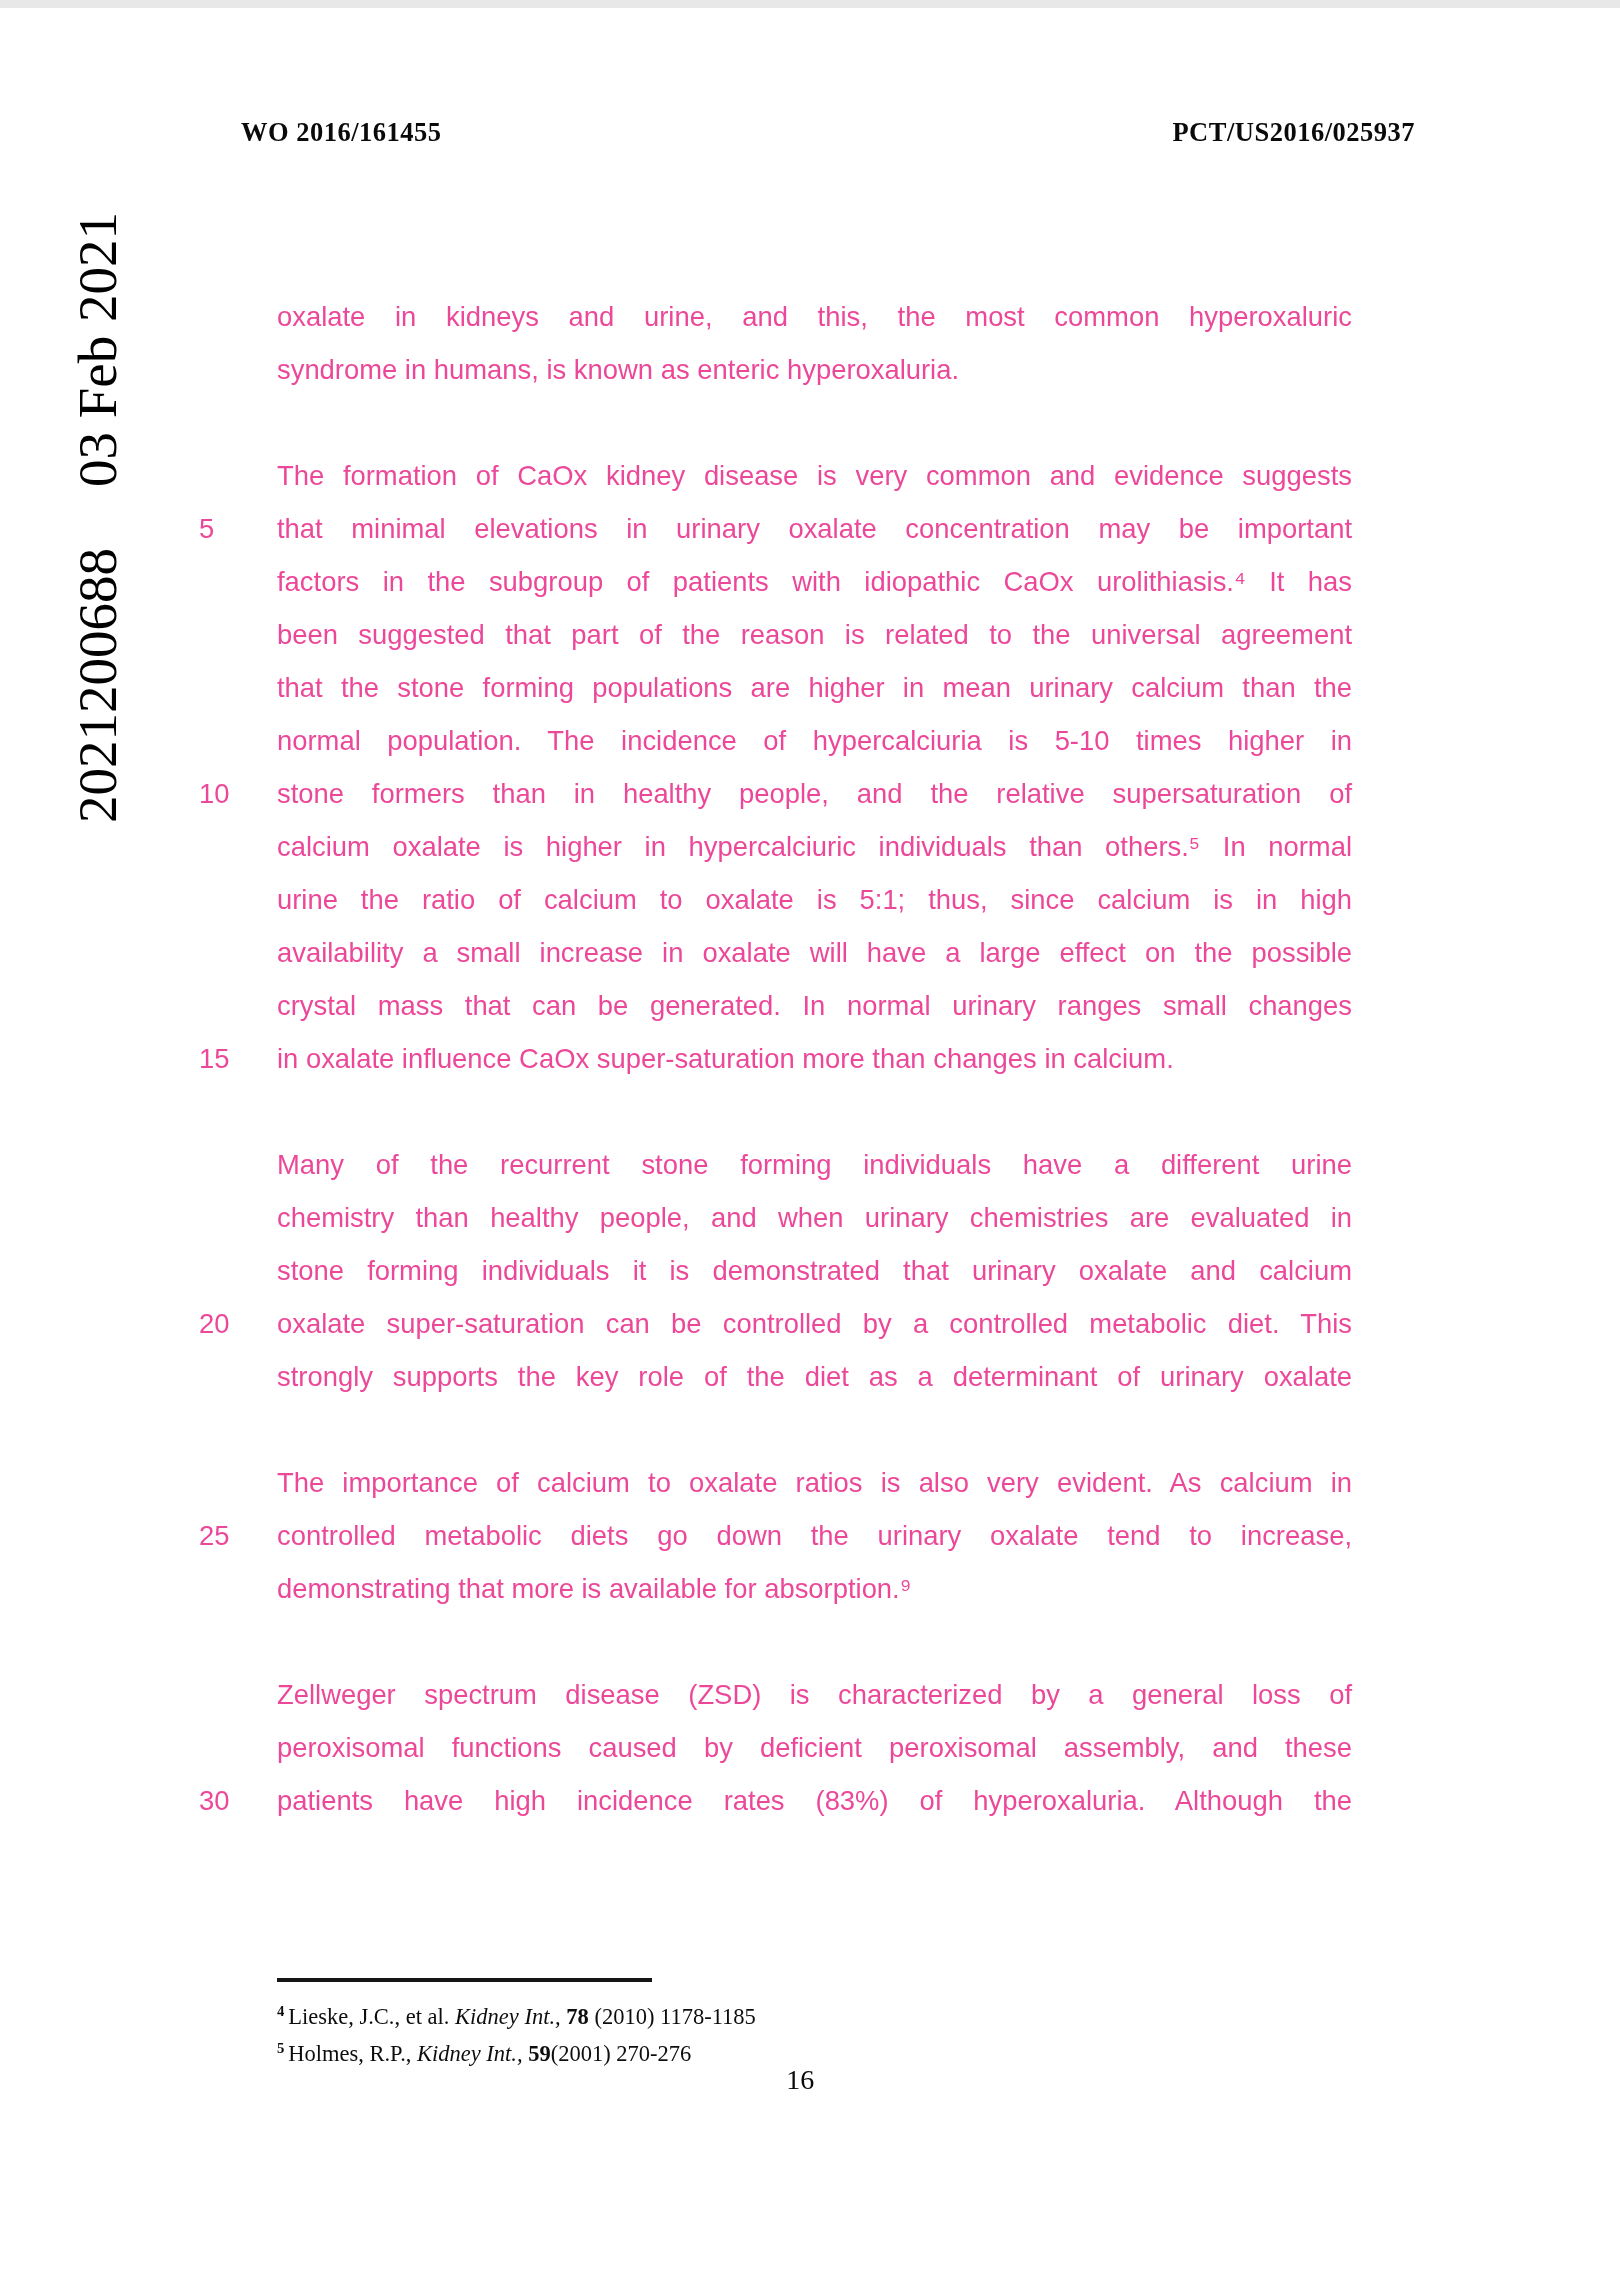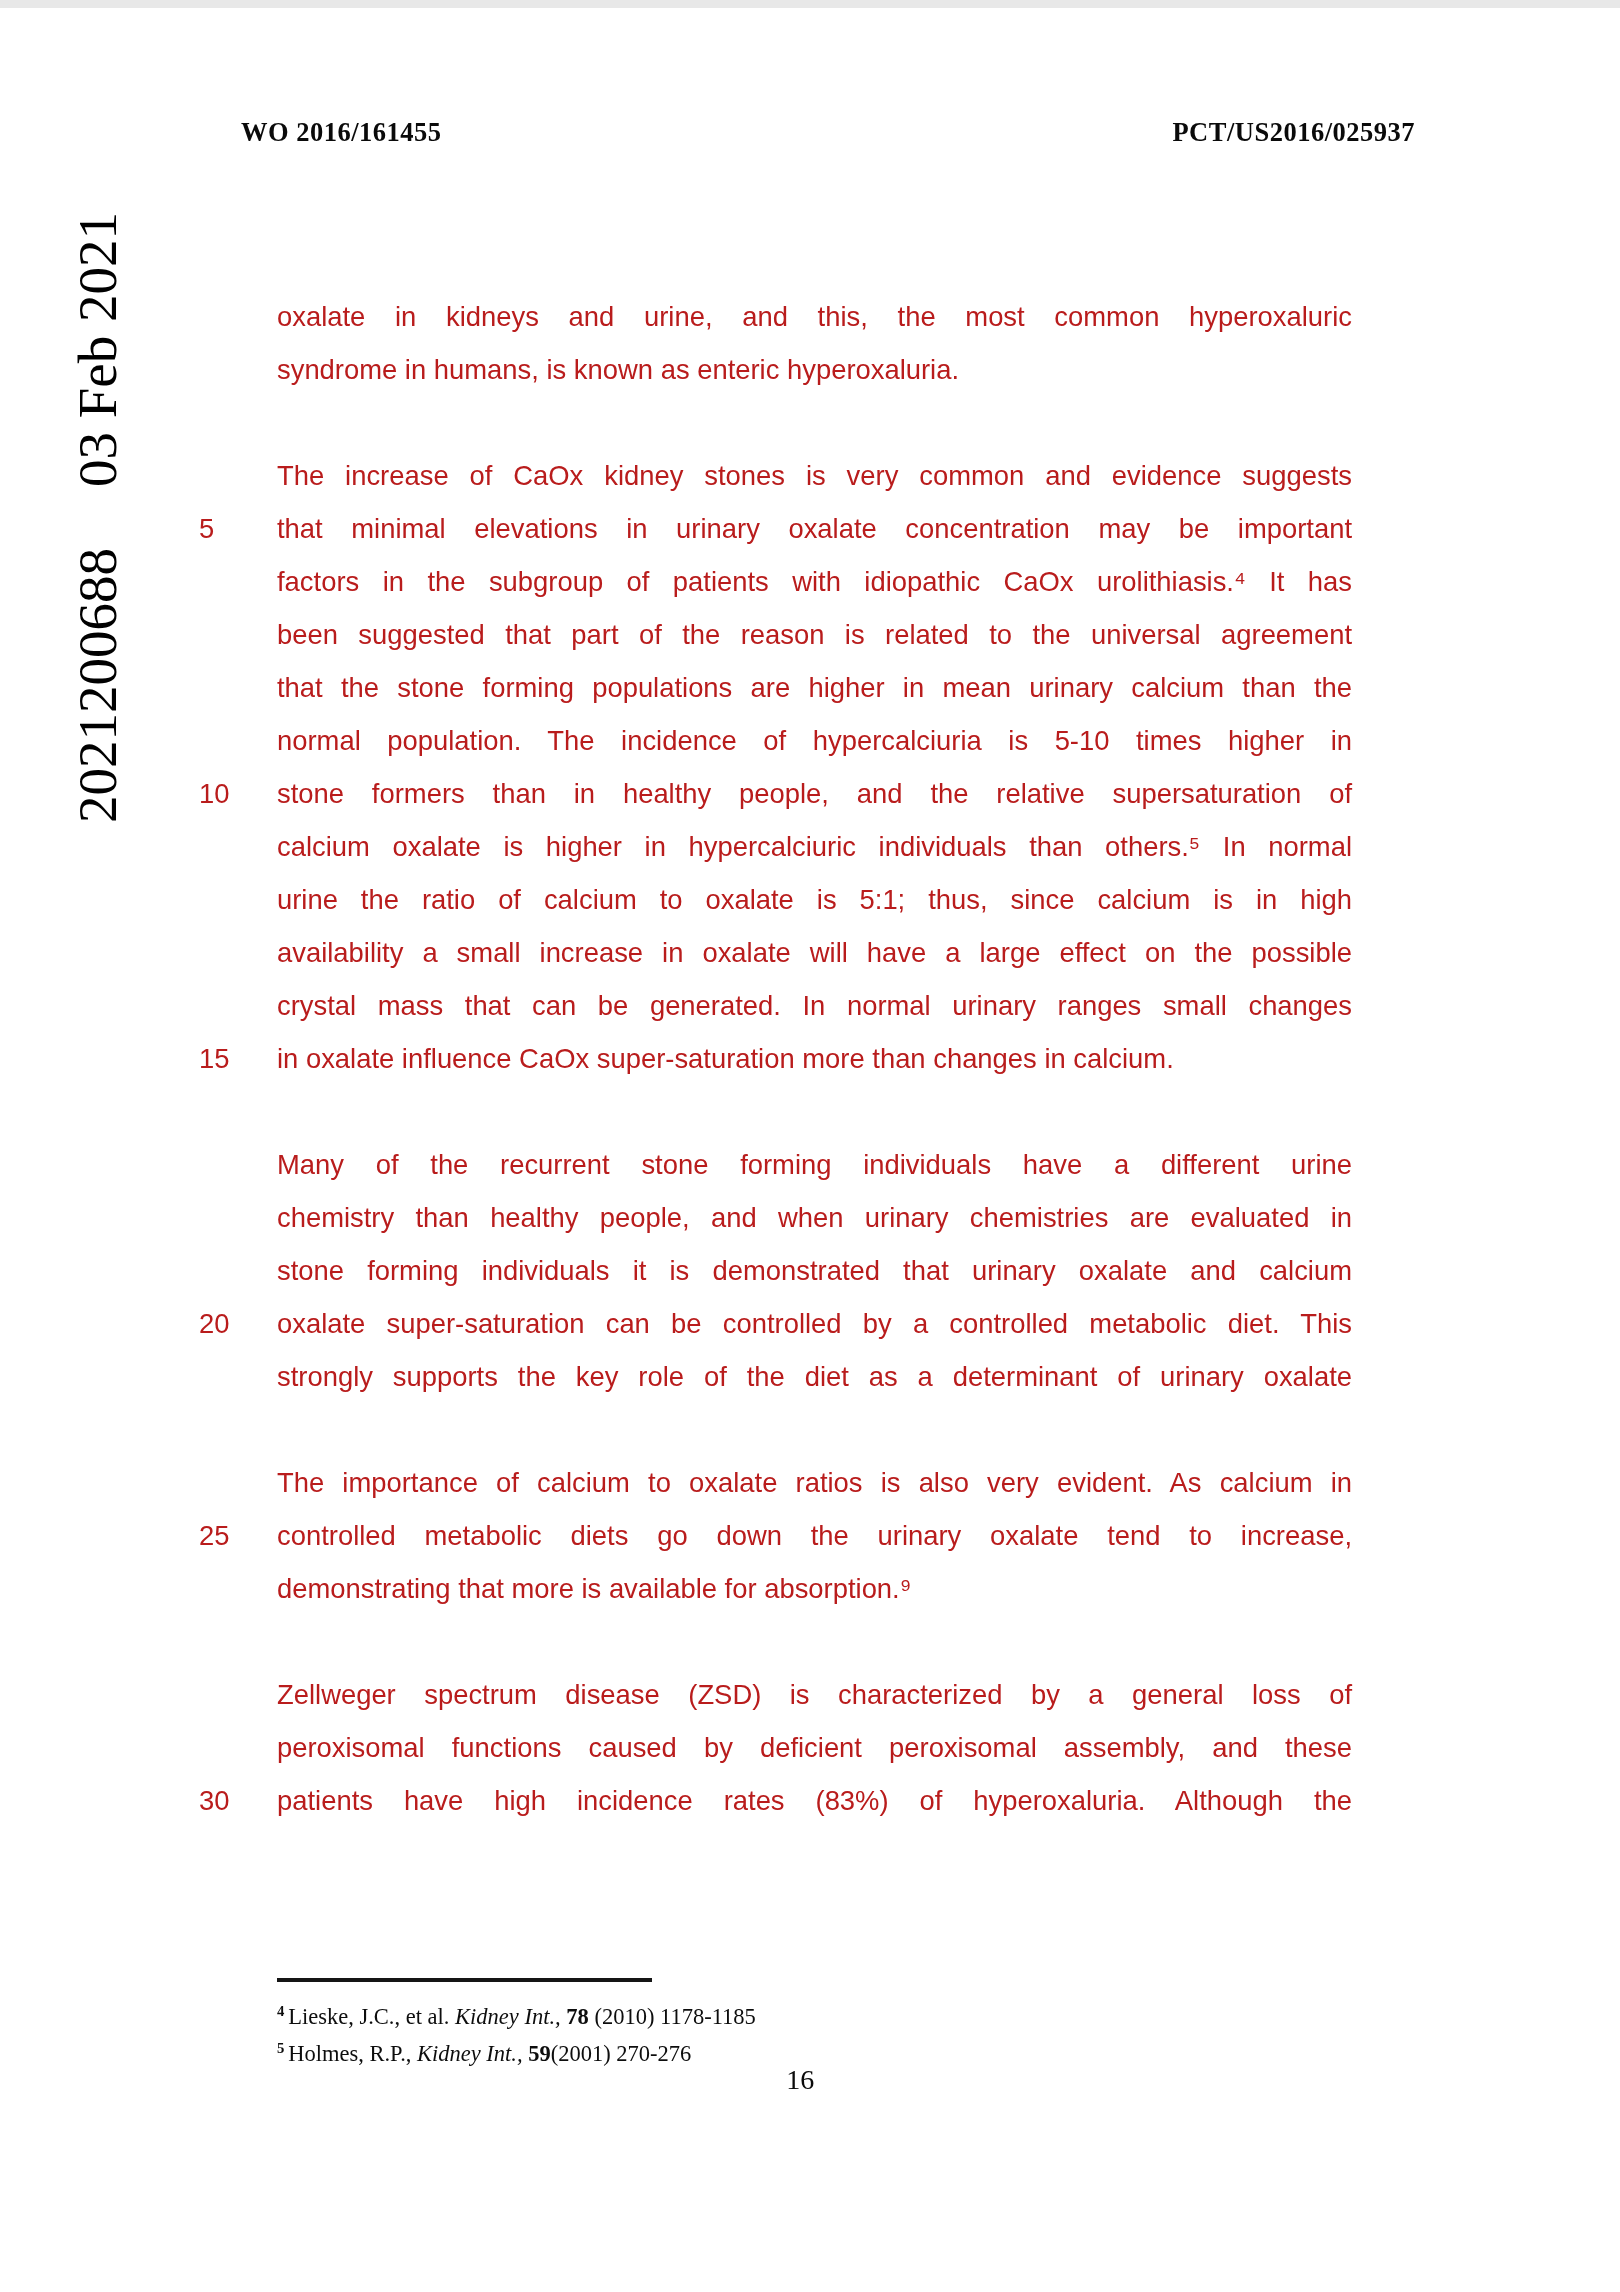--- a/index.html
+++ b/index.html
@@ -50,21 +50,21 @@
   .stamp .stamp-date { margin-left: 61px; }
 
   
   .body-text {
     position: absolute;
     left: 277px;
     top: 282px;
     width: 1075px;
     font-family: "Liberation Sans", "DejaVu Sans", sans-serif;
     font-size: 27.4px;
-    color: #b91c1c;
+    color: #ec4899;
   }
   .paragraph + .paragraph { margin-top: 53px; }
   .line {
     position: relative;
     height: 53px;
     line-height: 53px;
     text-align: justify;
     text-align-last: justify;
     overflow: visible;
   }
@@ -133,21 +133,21 @@
   <div class="stamp">
     <span class="stamp-num">2021200688</span><span class="stamp-date">03 Feb 2021</span>
   </div>
 
   <div class="body-text">
       <div class="paragraph">
         <div class="line">oxalate in kidneys and urine, and this, the most common hyperoxaluric</div>
         <div class="line nj">syndrome in humans, is known as enteric hyperoxaluria.</div>
       </div>
       <div class="paragraph">
-        <div class="line">The increase of CaOx kidney stones is very common and evidence suggests</div>
+        <div class="line">The formation of CaOx kidney disease is very common and evidence suggests</div>
         <div class="line">that minimal elevations in urinary oxalate concentration may be important<span class="linenum">5</span></div>
         <div class="line">factors in the subgroup of patients with idiopathic CaOx urolithiasis.⁴ It has</div>
         <div class="line">been suggested that part of the reason is related to the universal agreement</div>
         <div class="line">that the stone forming populations are higher in mean urinary calcium than the</div>
         <div class="line">normal population. The incidence of hypercalciuria is 5-10 times higher in</div>
         <div class="line">stone formers than in healthy people, and the relative supersaturation of<span class="linenum">10</span></div>
         <div class="line">calcium oxalate is higher in hypercalciuric individuals than others.⁵ In normal</div>
         <div class="line">urine the ratio of calcium to oxalate is 5:1; thus, since calcium is in high</div>
         <div class="line">availability a small increase in oxalate will have a large effect on the possible</div>
         <div class="line">crystal mass that can be generated. In normal urinary ranges small changes</div>

